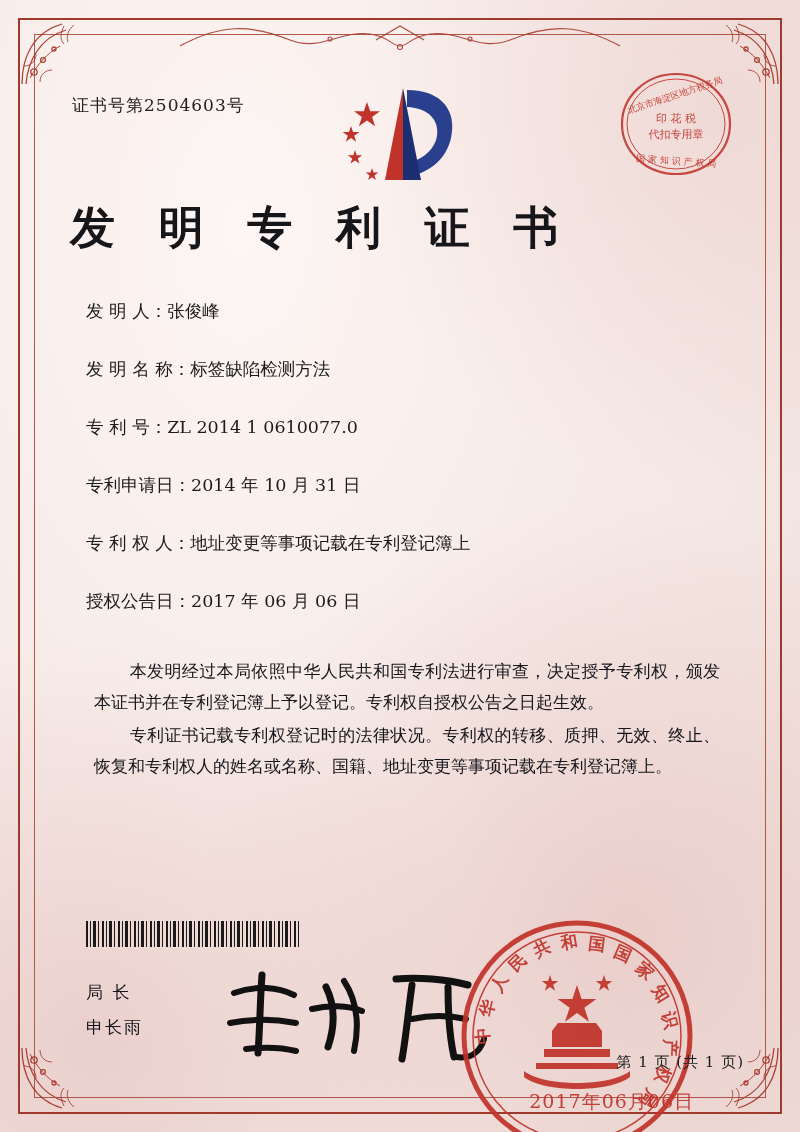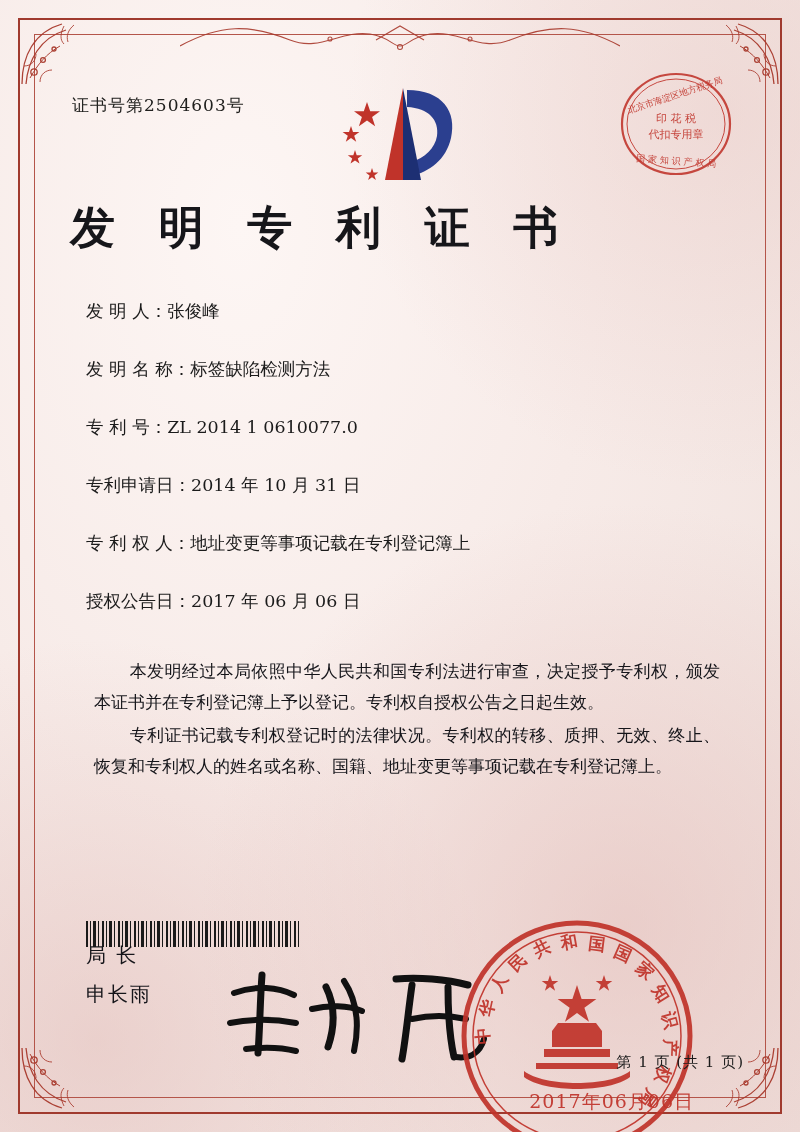--- a/index.html
+++ b/index.html
@@ -101,21 +101,21 @@
       transparent 2px,transparent 4px,
       #1a1a1a 4px,#1a1a1a 5px,
       transparent 5px,transparent 7px,
       #1a1a1a 7px,#1a1a1a 10px,
       transparent 10px,transparent 12px,
       #1a1a1a 12px,#1a1a1a 13px,
       transparent 13px,transparent 16px
     );
   }
 
-  .signblock{position:absolute;left:30px;top:886px;font-size:20px;color:#15151a;}
+  .signblock{position:absolute;left:30px;top:925px;font-size:17px;color:#15151a;}
   .signblock div{margin-bottom:12px;letter-spacing:2px;}
 
   .signature{
     position:absolute;left:160px;top:905px;width:300px;height:110px;
     color:#111;
   }
   .signature svg{width:100%;height:100%;}
 
   
   .stamp-main{

